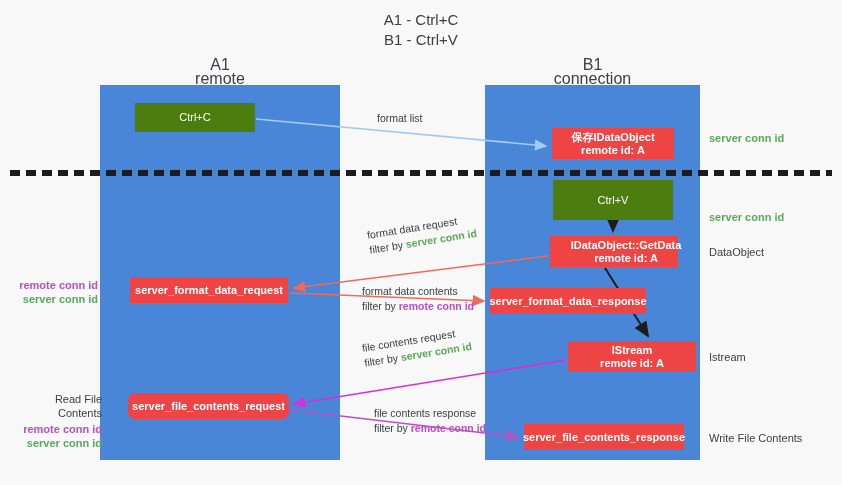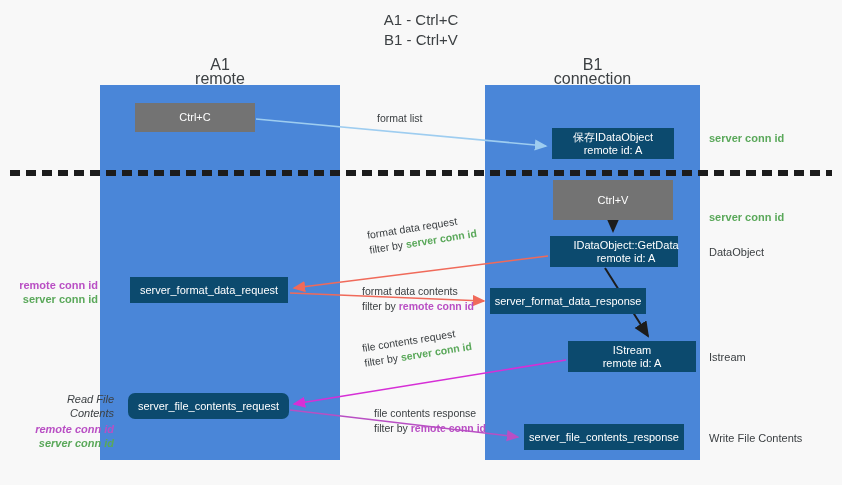--- a/index.html
+++ b/index.html
@@ -39,22 +39,22 @@
     background-size:16px 6px;background-repeat:repeat-x;
   }
 
   
   .node{
     box-sizing:border-box;
     display:flex;align-items:center;justify-content:center;
     text-align:center;color:#ffffff;font-size:11px;line-height:13px;
     white-space:pre-line;
   }
-  .node.green{background:#737373;}
-  .node.orange{background:#0c4a6e;}
+  .node.green{background:#4d7c0f;}
+  .node.orange{background:#ef4444;font-weight:bold;}
 
   #n-ctrlc{left:135px;top:103px;width:120px;height:29px;}
   #n-save{left:552px;top:128px;width:122px;height:31px;}
   #n-ctrlv{left:553px;top:180px;width:120px;height:40px;}
   #n-getdata{left:550px;top:236px;width:128px;height:31px;padding-left:24px;}
   #n-fmtreq{left:130px;top:277px;width:158px;height:26px;}
   #n-fmtresp{left:490px;top:288px;width:156px;height:26px;}
   #n-istream{left:568px;top:341px;width:128px;height:31px;}
   #n-filereq{left:128px;top:393px;width:161px;height:26px;border-radius:7px;}
   #n-fileresp{left:524px;top:424px;width:160px;height:26px;}
@@ -65,21 +65,21 @@
   .purple-txt{color:#b94fc4;font-weight:bold;}
 
   #note-serv1{left:709px;top:132px;font-size:11px;}
   #note-serv2{left:709px;top:211px;font-size:11px;}
   #note-dataobject{left:709px;top:245px;}
   #note-istream{left:709px;top:350px;}
   #note-writefile{left:709px;top:431px;}
 
   
   #note-left-ids{left:8px;top:278px;font-size:11px;line-height:14px;text-align:right;width:90px;}
-  #note-readfile{left:24px;top:392px;font-size:11px;line-height:14px;text-align:right;width:90px;font-style:italic;}
+  #note-readfile{left:12px;top:392px;font-size:11px;line-height:14px;text-align:right;width:90px;}
   #note-readfile .rf-title{color:#3c4043;font-weight:normal;display:block;margin-bottom:2px;}
 
   
   .edge-label{
     font-size:10.5px;color:#3c4043;line-height:15px;white-space:nowrap;
   }
   .edge-label .l2{display:block;}
 
   #lbl-formatlist{left:377px;top:111px;text-align:right;}
 

